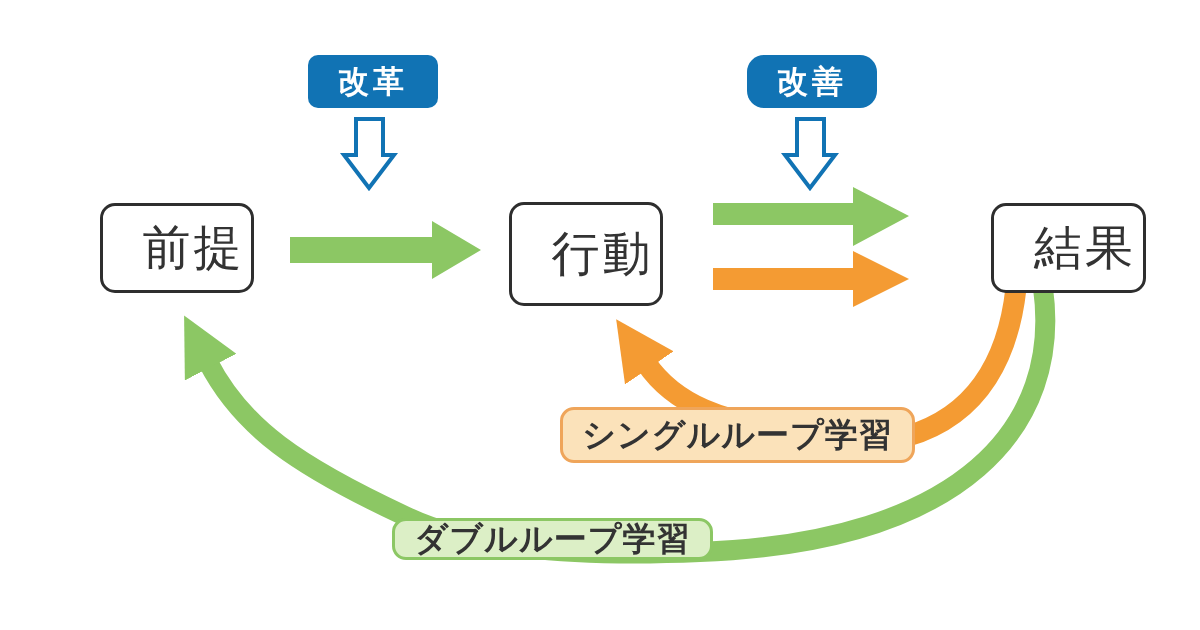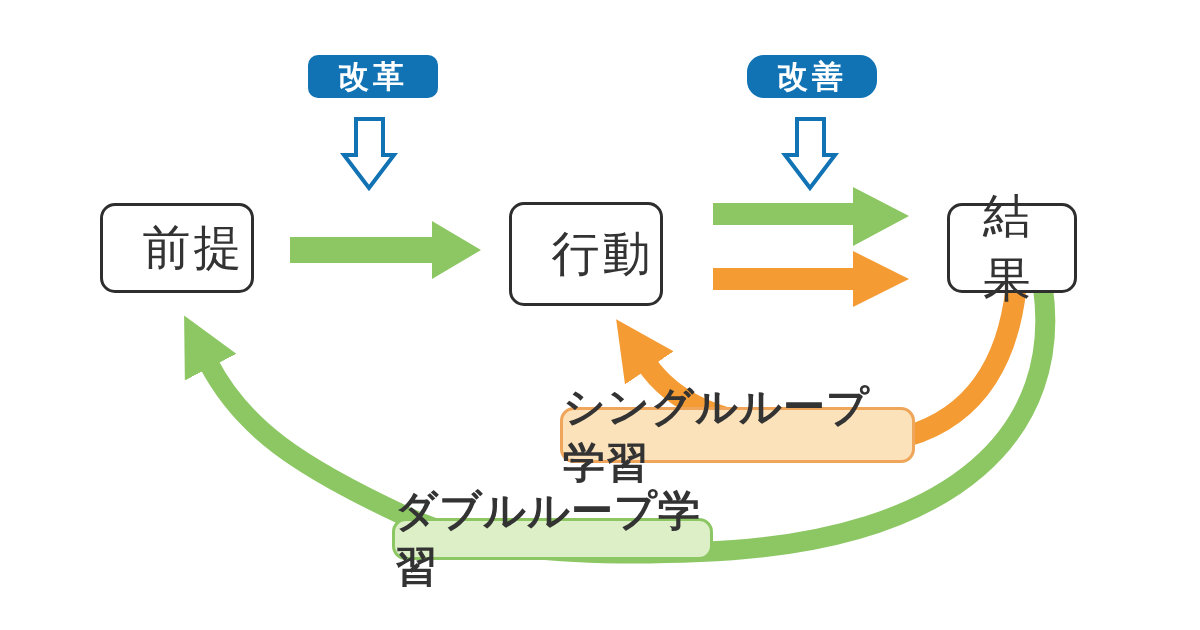--- a/index.html
+++ b/index.html
@@ -34,40 +34,40 @@
     background:#ffffff;
     border:3px solid var(--c-border);
     border-radius:15px;
     display:flex;align-items:center;justify-content:center;
     font-size:48px;font-weight:normal;color:var(--c-text);
     letter-spacing:3px;
     padding-left:33px;
   }
   .node-premise{left:100px;top:203px;width:154px;height:90px;}
   .node-action {left:509px;top:202px;width:154px;height:104px;}
-  .node-result {left:947px;top:203px;width:130px;height:90px;}
+  .node-result {left:991px;top:203px;width:155px;height:90px;}
   
   .badge{
     position:absolute;
     box-sizing:border-box;
     background:var(--c-blue);
     color:#ffffff;
     border-radius:10px;
     display:flex;align-items:center;justify-content:center;
     font-size:31px;font-weight:bold;letter-spacing:4px;
-    width:130px;height:43px;top:55px;
+    width:130px;height:53px;top:55px;
   }
   .badge-reform{left:308px;}
   .badge-improve{left:747px;border-radius:17px;}
   
   .loop-label{
     position:absolute;
     box-sizing:border-box;
     display:flex;align-items:center;justify-content:center;
-    font-size:42px;font-weight:bold;color:var(--c-text);
+    font-size:33px;font-weight:bold;color:var(--c-text);
     border-radius:14px;border:3px solid;
     letter-spacing:1px;
   }
   .loop-label-single{
     left:560px;top:407px;width:355px;height:56px;
     background:var(--c-orange-light);
     border-color:var(--c-orange-border);
   }
   .loop-label-double{
     left:392px;top:518px;width:321px;height:42px;

